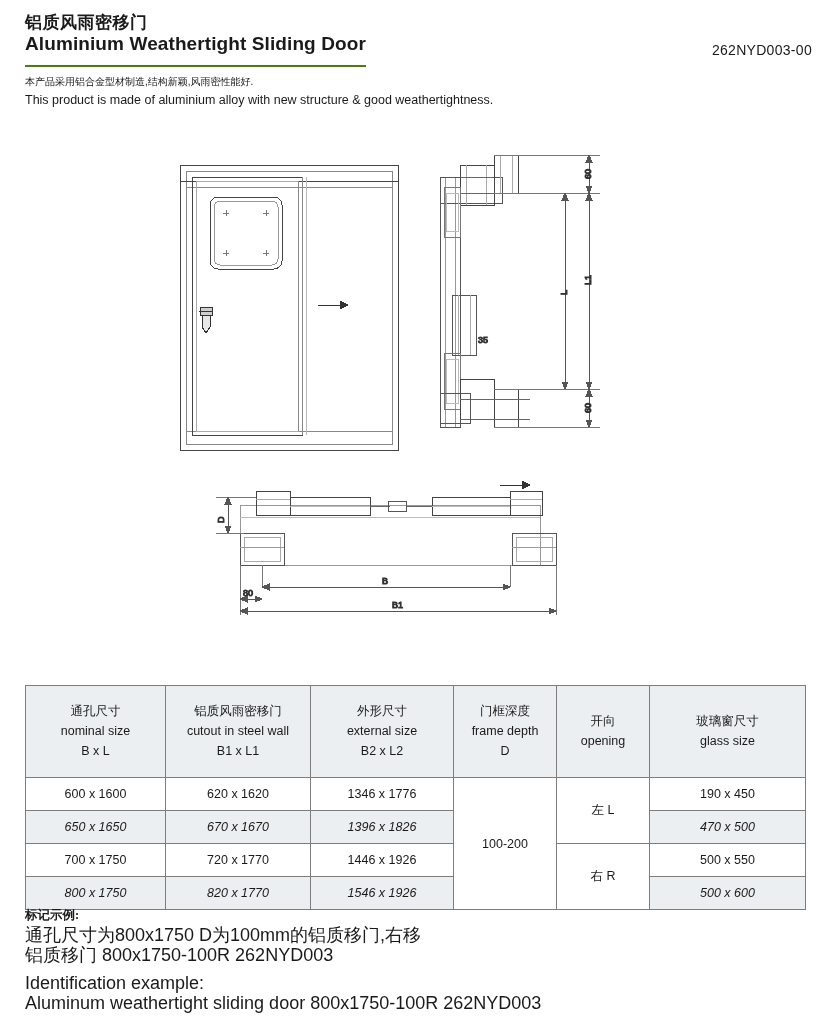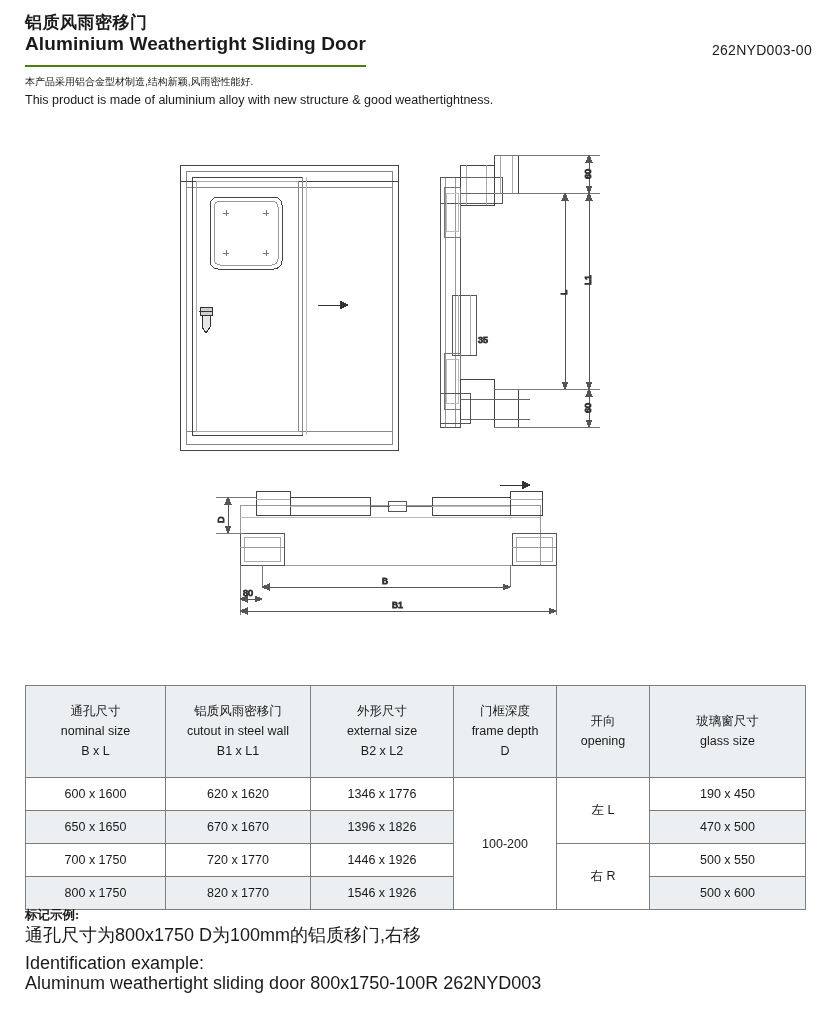--- a/index.html
+++ b/index.html
@@ -108,20 +108,21 @@
     line-height: 20px;
     height: 78px;
   }
   table.spec tbody td {
     height: 28px;
     padding: 2px;
     background: #ffffff;
   }
   table.spec tbody tr.alt td {
     background: #eceff1;
+    font-style: italic;
   }
   .hdr-line-cn { font-size: 12.5px; }
   .hdr-line-en { font-size: 12.5px; }
   .hdr-line-sym { font-size: 12.5px; }
 
   
   .notes {
     position: absolute;
     left: 25px;
     top: 905px;
@@ -427,18 +428,19 @@
           <td>1546 x 1926</td>
           <td>500 x 600</td>
         </tr>
       </tbody>
     </table>
   </div>
 
   <div class="notes">
     <div class="n-title">标记示例:</div>
     <div class="n-line">通孔尺寸为800x1750 D为100mm的铝质移门,右移</div>
+    <div class="n-line">铝质移门 800x1750-100R 262NYD003</div>
     <div class="gap"></div>
     <div class="n-line">Identification example:</div>
     <div class="n-line">Aluminum weathertight sliding door 800x1750-100R 262NYD003</div>
   </div>
 
 </div>
 
 </body></html>

